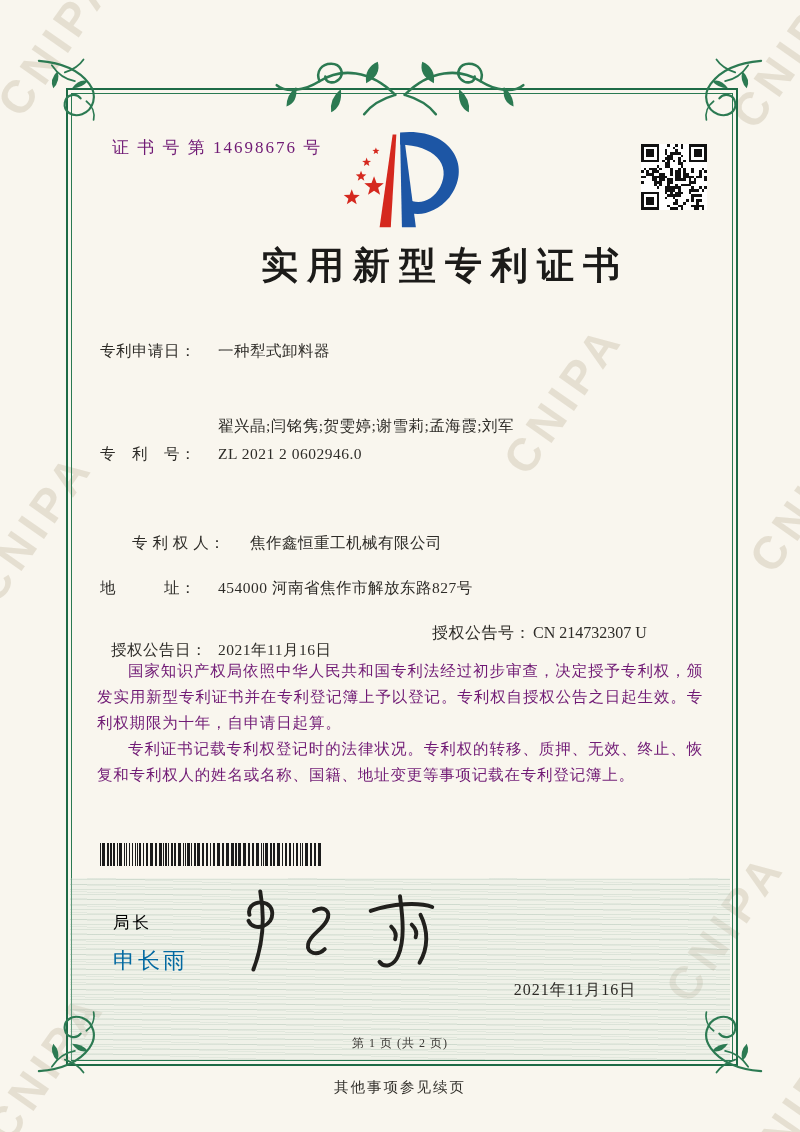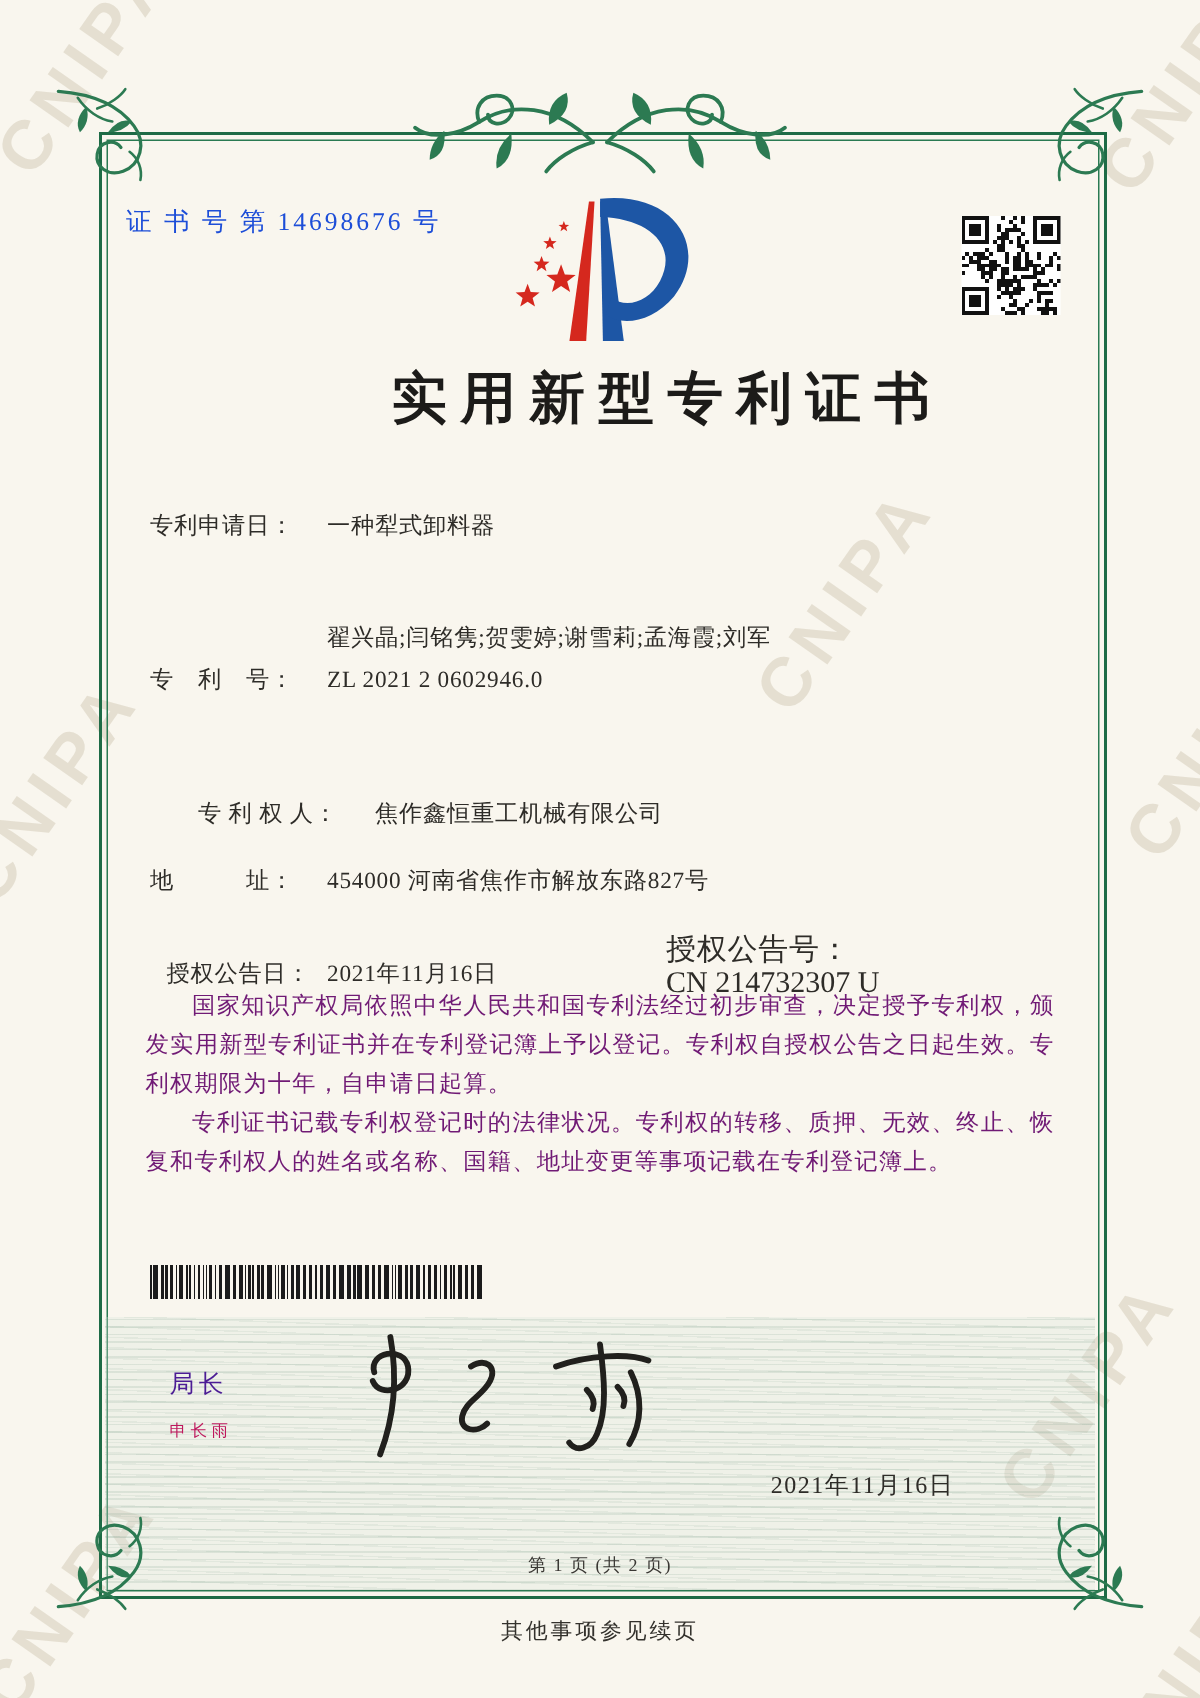--- a/index.html
+++ b/index.html
@@ -37,53 +37,53 @@
   }
   .orn{position:absolute;z-index:3;color:#2c7a52;}
   .orn svg{display:block;width:100%;height:100%;}
   .flipX{transform:scaleX(-1);}
   .flipY{transform:scaleY(-1);}
   .flipXY{transform:scale(-1,-1);}
 
   .content{position:absolute;inset:0;z-index:4;}
 
   .cert-no{
-    position:absolute;left:84px;top:136px;
-    font-size:17px;letter-spacing:2px;color:#1d4ed8;
+    position:absolute;left:112px;top:136px;
+    font-size:17px;letter-spacing:2px;color:#701a75;
   }
   .logo{position:absolute;left:322px;top:120px;width:158px;height:118px;}
   .logo svg{width:100%;height:100%;display:block;}
   .qr{position:absolute;left:641px;top:144px;width:66px;height:66px;background:#fff;}
   .qr svg{width:100%;height:100%;display:block;}
 
   .title{
     position:absolute;left:0;top:241px;width:100%;
     text-align:center;font-size:37px;font-weight:bold;
     letter-spacing:9px;color:#1c1b19;padding-left:45px;
   }
 
   .row{position:absolute;left:100px;display:flex;font-size:15.5px;line-height:22px;color:#2e2c28;}
   .row .lab{width:118px;flex:none;letter-spacing:0.5px;}
   .row .val{letter-spacing:0.5px;}
   .cont-line{position:absolute;left:218px;font-size:15.5px;line-height:22px;letter-spacing:0.5px;}
 
-  .grant-right{position:absolute;left:444px;display:flex;font-size:20px;line-height:22px;flex-direction:column;}
+  .grant-right{position:absolute;left:432px;display:flex;font-size:16px;line-height:22px;}
   .grant-right .lab{flex:none;letter-spacing:0.5px;margin-right:2px;}
 
   .para{
     position:absolute;left:97px;width:606px;
     font-size:15.5px;line-height:26px;text-align:justify;
     text-indent:2em;letter-spacing:0.8px;color:#701a75;
   }
 
   .barcode{position:absolute;left:100px;top:843px;width:224px;height:23px;}
   .barcode svg{width:100%;height:100%;display:block;}
 
-  .sig-title{position:absolute;left:113px;top:912px;font-size:16.5px;letter-spacing:3px;color:#4c1d95;}
-  .sig-name{position:absolute;left:113px;top:946px;font-size:11px;letter-spacing:3px;color:#be185d;text-align:center;}
+  .sig-title{position:absolute;left:113px;top:912px;font-size:16.5px;letter-spacing:3px;color:#000000;}
+  .sig-name{position:absolute;left:113px;top:946px;font-size:22px;letter-spacing:3px;color:#0369a1;text-align:center;}
   .sig-script{position:absolute;left:228px;top:882px;width:215px;height:95px;}
   .sig-script svg{width:100%;height:100%;display:block;}
 
   .issue-date{position:absolute;left:470px;top:980px;width:210px;text-align:center;font-size:16px;letter-spacing:1px;}
 
   .page-info{position:absolute;left:0;top:1035px;width:100%;text-align:center;font-size:12px;letter-spacing:1px;color:#3a3834;}
   .cont-note{position:absolute;left:0;top:1078px;width:100%;text-align:center;font-size:14.5px;letter-spacing:2px;color:#33312c;}
 </style>
 </head>
 <body>

